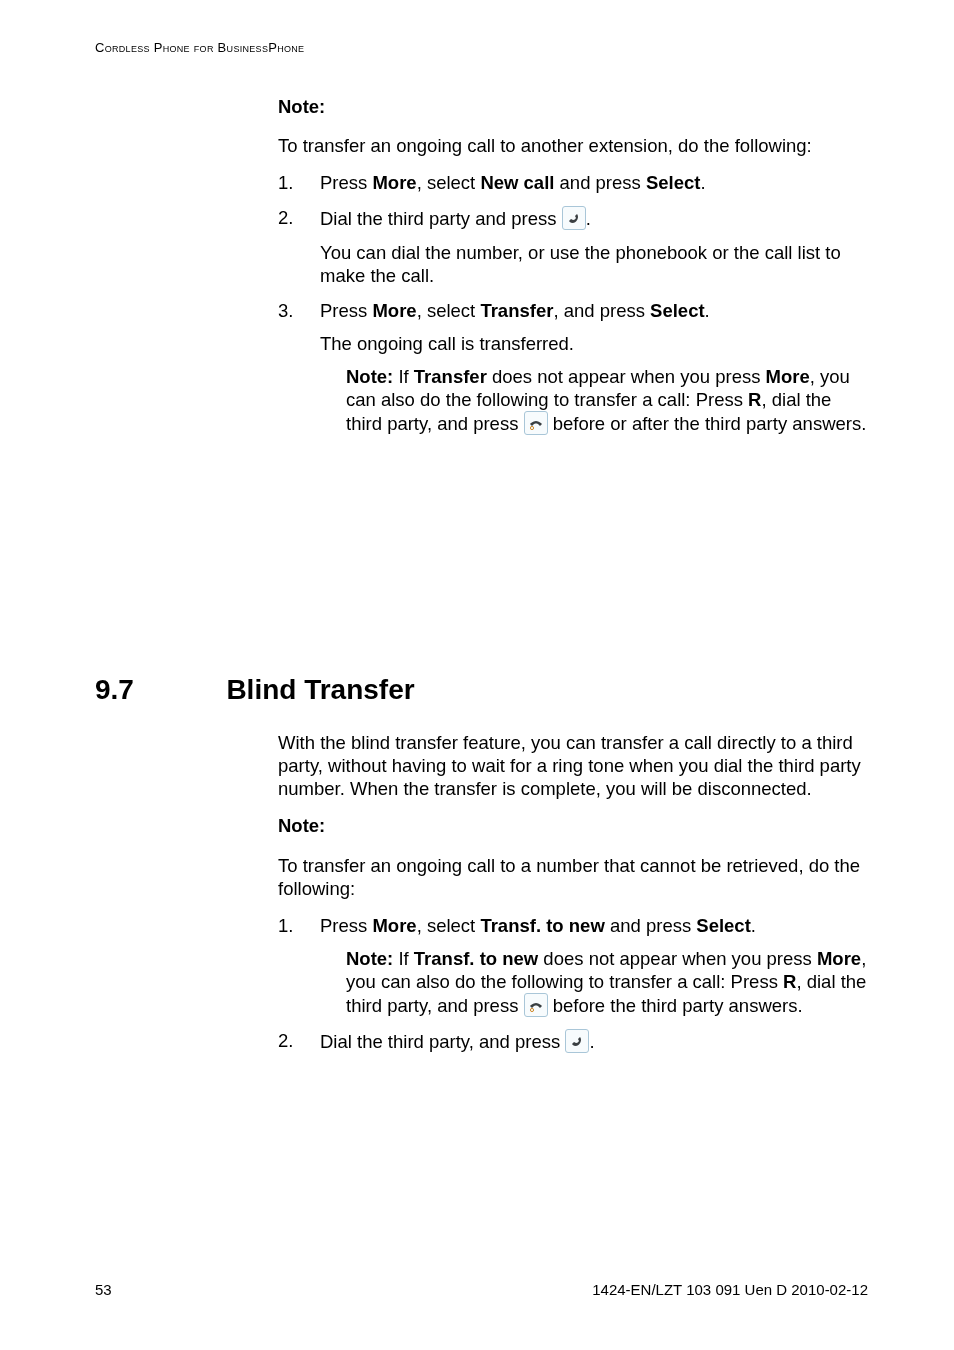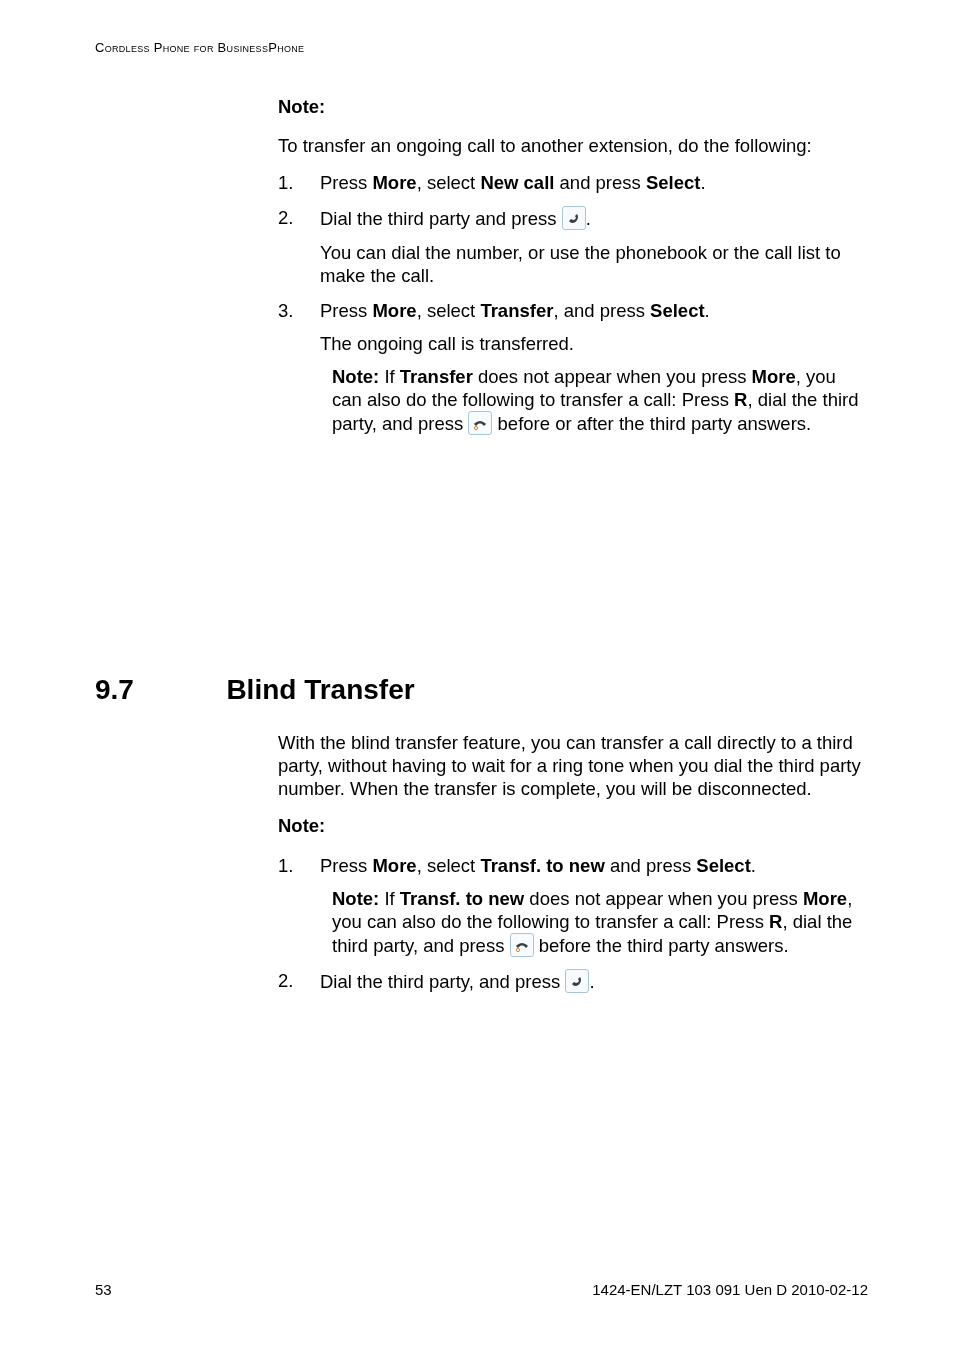--- a/index.html
+++ b/index.html
@@ -62,21 +62,21 @@
   ol.steps > li .num {
     position: absolute;
     left: 0;
     top: 0;
   }
   .step-sub {
     margin-top: 10px;
   }
   .step-note {
     margin-top: 10px;
-    margin-left: 12px;
+    margin-left: 26px;
   }
   .section-row {
     position: absolute;
     left: 95px;
     top: 674px;
     width: 773px;
   }
   .section-number {
     font-size: 28px;
     font-weight: bold;
@@ -171,20 +171,21 @@
     <span class="section-title">Blind Transfer</span>
   </div>
 
   <div class="body-col-2">
     <p class="para">With the blind transfer feature, you can transfer a call directly to a third party, without having to wait for a ring tone when you dial the third party number. When the transfer is complete, you will be disconnected.</p>
 
     <p class="para note-block">
       <span class="note-lead">Note:</span>
     </p>
 
+    <p class="para">To transfer an ongoing call to a number that cannot be retrieved, do the following:</p>
 
     <ol class="steps">
       <li>
         <span class="num">1.</span>
         <span>Press </span><b>More</b><span>, select </span><b>Transf. to new</b><span> and press </span><b>Select</b><span>.</span>
         <div class="step-note">
           <b>Note:</b>
           <span>If </span><b>Transf. to new</b><span> does not appear when you press </span><b>More</b><span>, you can also do the following to transfer a call: Press </span><b>R</b><span>, dial the third party, and press </span><span class="icon-box"><svg width="18" height="18" viewBox="0 0 18 18">
                 <path d="M3 10 C3 10 6 7 9 7 C12 7 15 10 15 10 L13 12 L11 10 C11 10 10 9.5 9 9.5 C8 9.5 7 10 7 10 L5 12 Z" fill="#3a3f42"></path>
                 <circle cx="5" cy="14" r="1.6" fill="none" stroke="#d08a2a" stroke-width="1"></circle>

